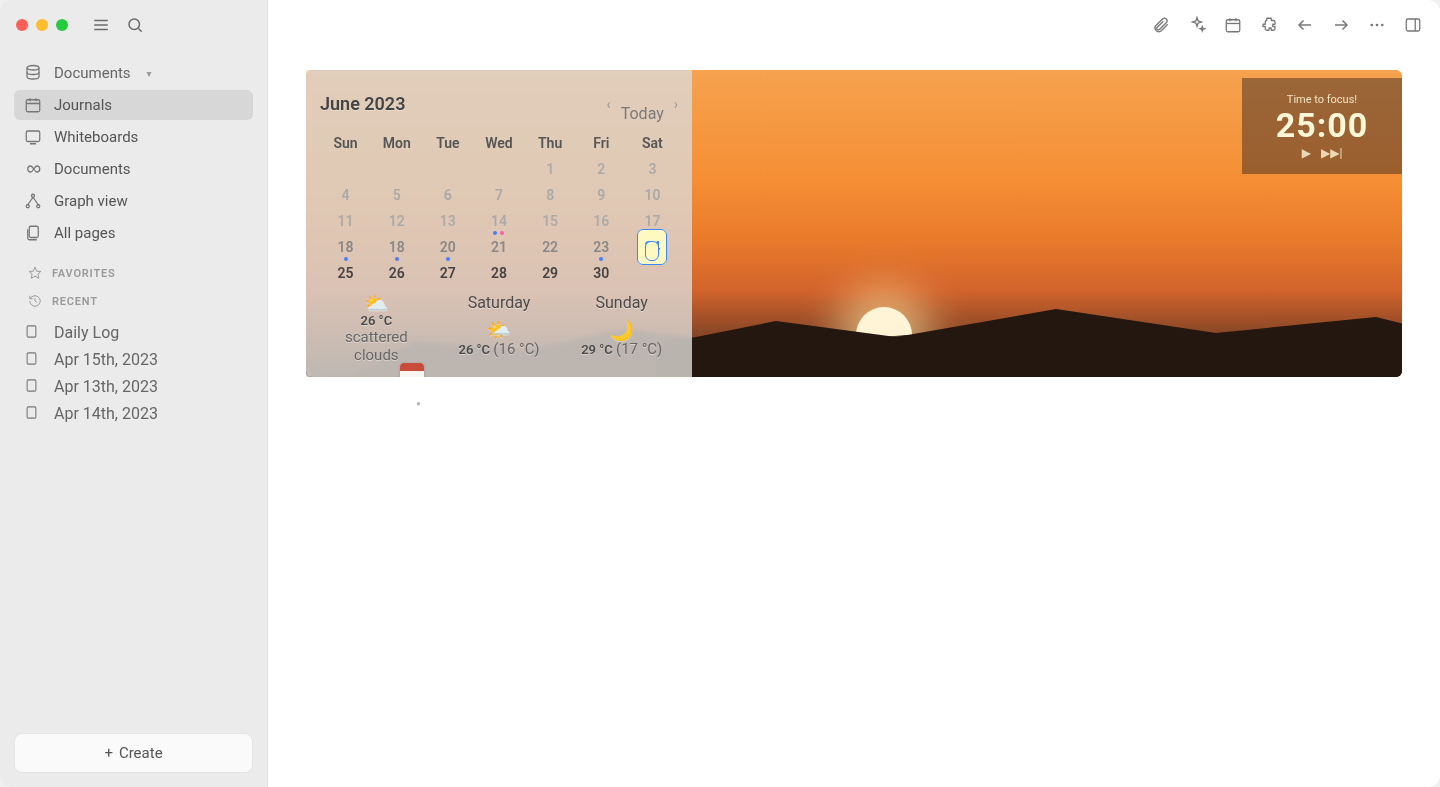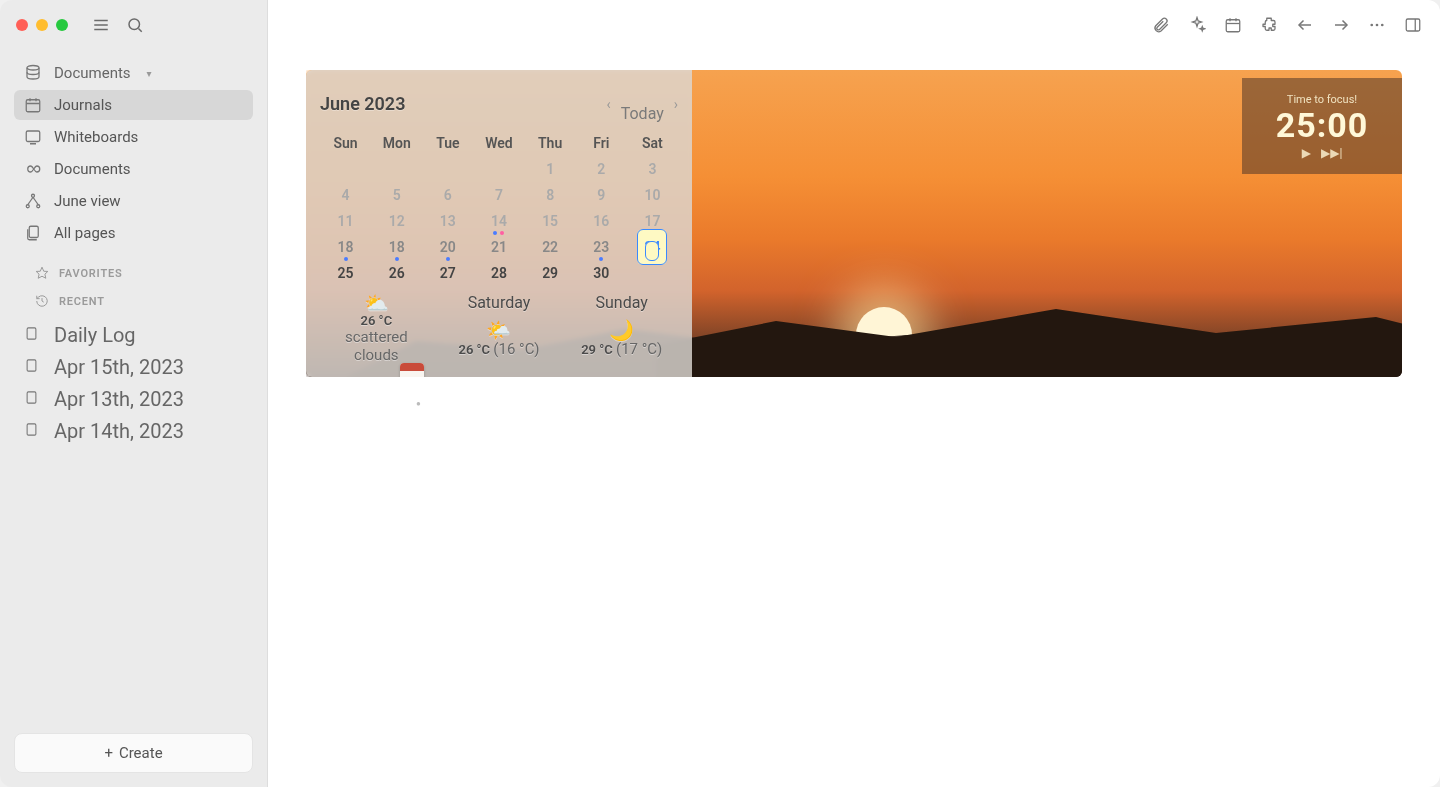--- a/index.html
+++ b/index.html
@@ -11,22 +11,22 @@
 .dot.red { background: #ff5f56; }
 .dot.yellow { background: #ffbd2e; }
 .dot.green { background: #27c93f; }
 .titlebar-icon { color: #6b6b6b; cursor: pointer; padding: 4px; }
 .nav { padding: 6px 14px; }
 .nav-item { display: flex; align-items: center; gap: 12px; padding: 6px 10px; border-radius: 6px; color: #555; cursor: pointer; font-size: 15px; margin: 2px 0; }
 .nav-item.active { background: #d7d7d7; }
 .nav-item .nav-icon { width: 18px; height: 18px; flex-shrink: 0; color: #777; }
 .nav-item.documents { color: #666; }
 .nav .caret { margin-left: 4px; color: #999; font-size: 10px; }
-.section-header { display: flex; align-items: center; gap: 10px; padding: 10px 35px 4px; color: #9a9a9a; font-size: 11px; font-weight: 600; letter-spacing: 0.8px; }
-.recent-list .nav-item { padding: 3px 10px; font-size: 20px; color: #666; }
+.section-header { display: flex; align-items: center; gap: 10px; padding: 10px 28px 4px; color: #9a9a9a; font-size: 11px; font-weight: 600; letter-spacing: 0.8px; }
+.recent-list .nav-item { padding: 3px 10px; font-size: 16px; color: #666; }
 .sidebar-footer { margin-top: auto; padding: 14px; }
 .create-btn { width: 100%; background: #fafafa; border: 1px solid #e4e4e4; border-radius: 8px; padding: 10px; font-size: 15px; color: #555; display: flex; align-items: center; justify-content: center; gap: 6px; cursor: pointer; }
 .main { flex: 1; background: #fff; display: flex; flex-direction: column; }
 .topbar { height: 50px; display: flex; align-items: center; justify-content: flex-end; padding: 0 18px; gap: 18px; }
 .topbar .tb-icon { color: #777; cursor: pointer; }
 .content { flex: 1; padding: 20px 38px 0; overflow: auto; }
 .banner { position: relative; height: 307px; border-radius: 6px; overflow: hidden; margin-bottom: 22px; }
 .banner-bg { position: absolute; inset: 0; background: linear-gradient(180deg, #f6a24f 0%, #f58f35 35%, #ea7a2b 55%, #d2632c 72%, #3c2a22 100%); }
 .banner-bg::before { content: ""; position: absolute; left: 550px; bottom: 14px; width: 56px; height: 56px; background: #fff5d6; border-radius: 50%; box-shadow: 0 0 40px 20px rgba(255, 228, 160, 0.6); }
 .mountains { position: absolute; bottom: 0; left: 0; right: 0; height: 100px; }
@@ -134,21 +134,21 @@
     <div class="nav-item">
       <span class="nav-icon">
         <svg width="18" height="18" viewBox="0 0 24 24" fill="none" stroke="currentColor" stroke-width="1.7">
             <circle cx="12" cy="5" r="2"></circle>
             <circle cx="5" cy="19" r="2"></circle>
             <circle cx="19" cy="19" r="2"></circle>
             <line x1="12" y1="7" x2="5" y2="17"></line>
             <line x1="12" y1="7" x2="19" y2="17"></line>
           </svg>
       </span>
-      <span>June view</span>
+      <span>Graph view</span>
     </div>
     <div class="nav-item">
       <span class="nav-icon">
         <svg width="18" height="18" viewBox="0 0 24 24" fill="none" stroke="currentColor" stroke-width="1.7">
             <rect x="7" y="3" width="12" height="15" rx="2"></rect>
             <path d="M5 7v12a2 2 0 0 0 2 2h10"></path>
           </svg>
       </span>
       <span>All pages</span>
     </div>

